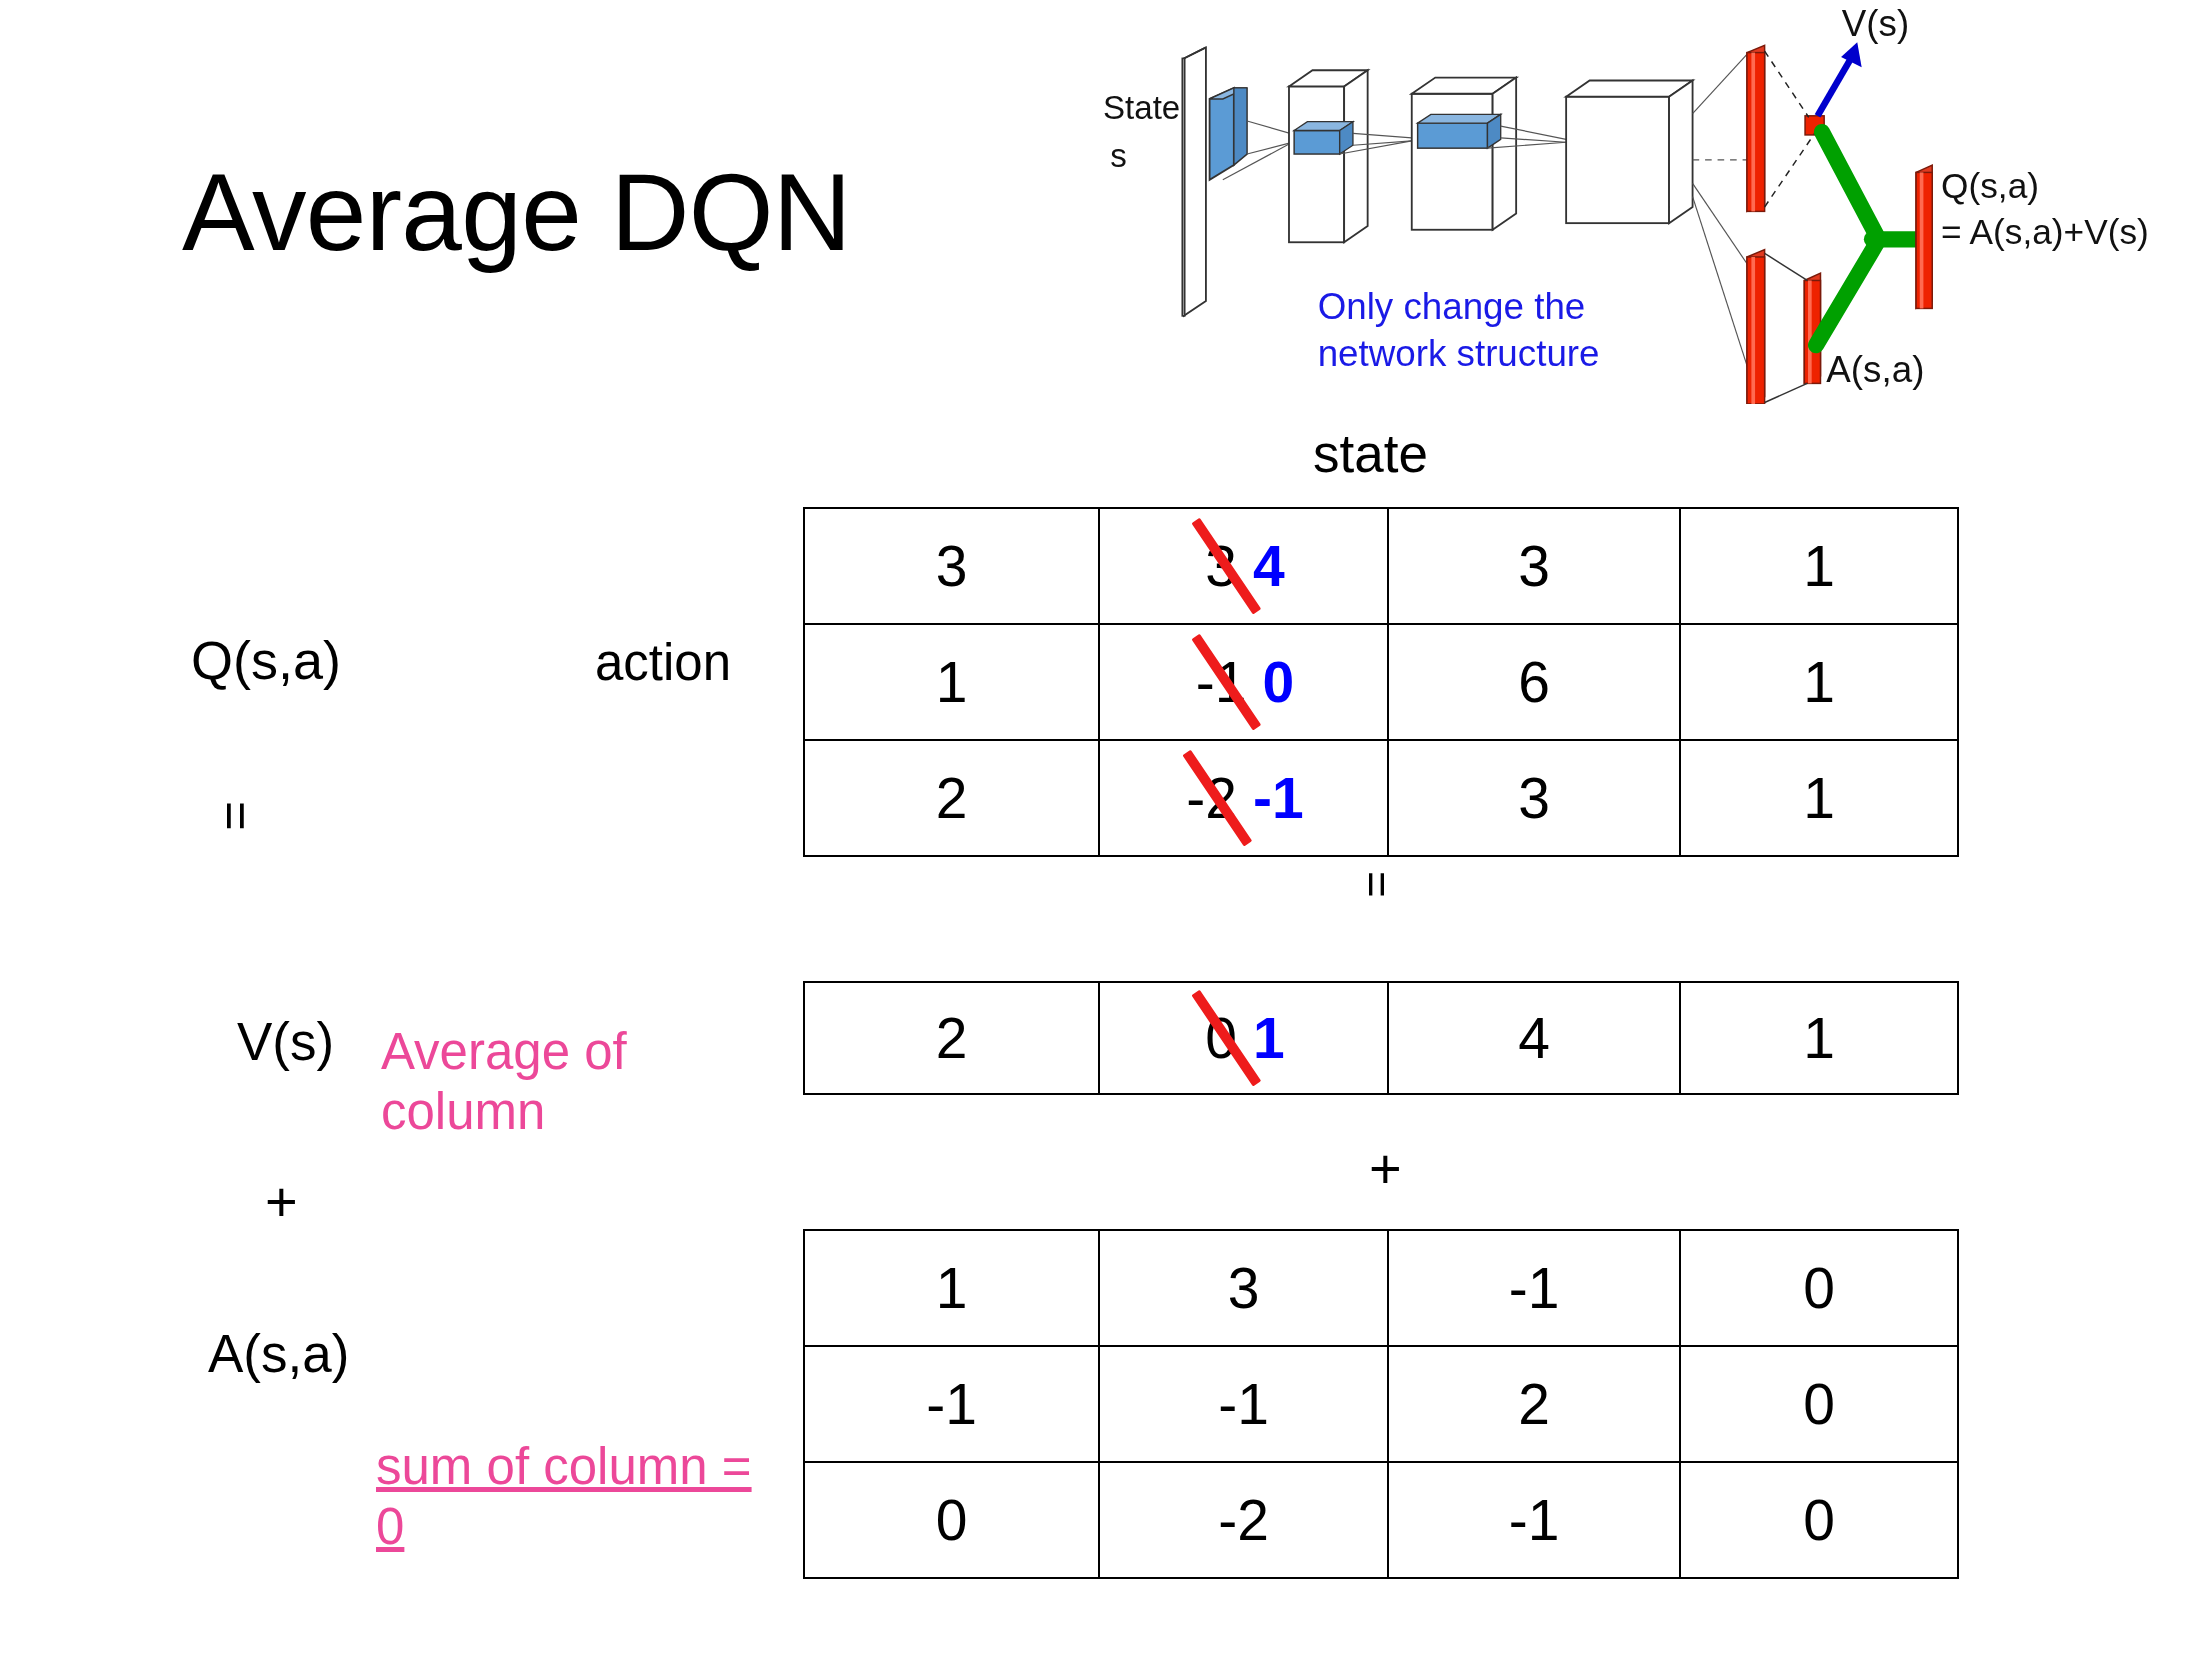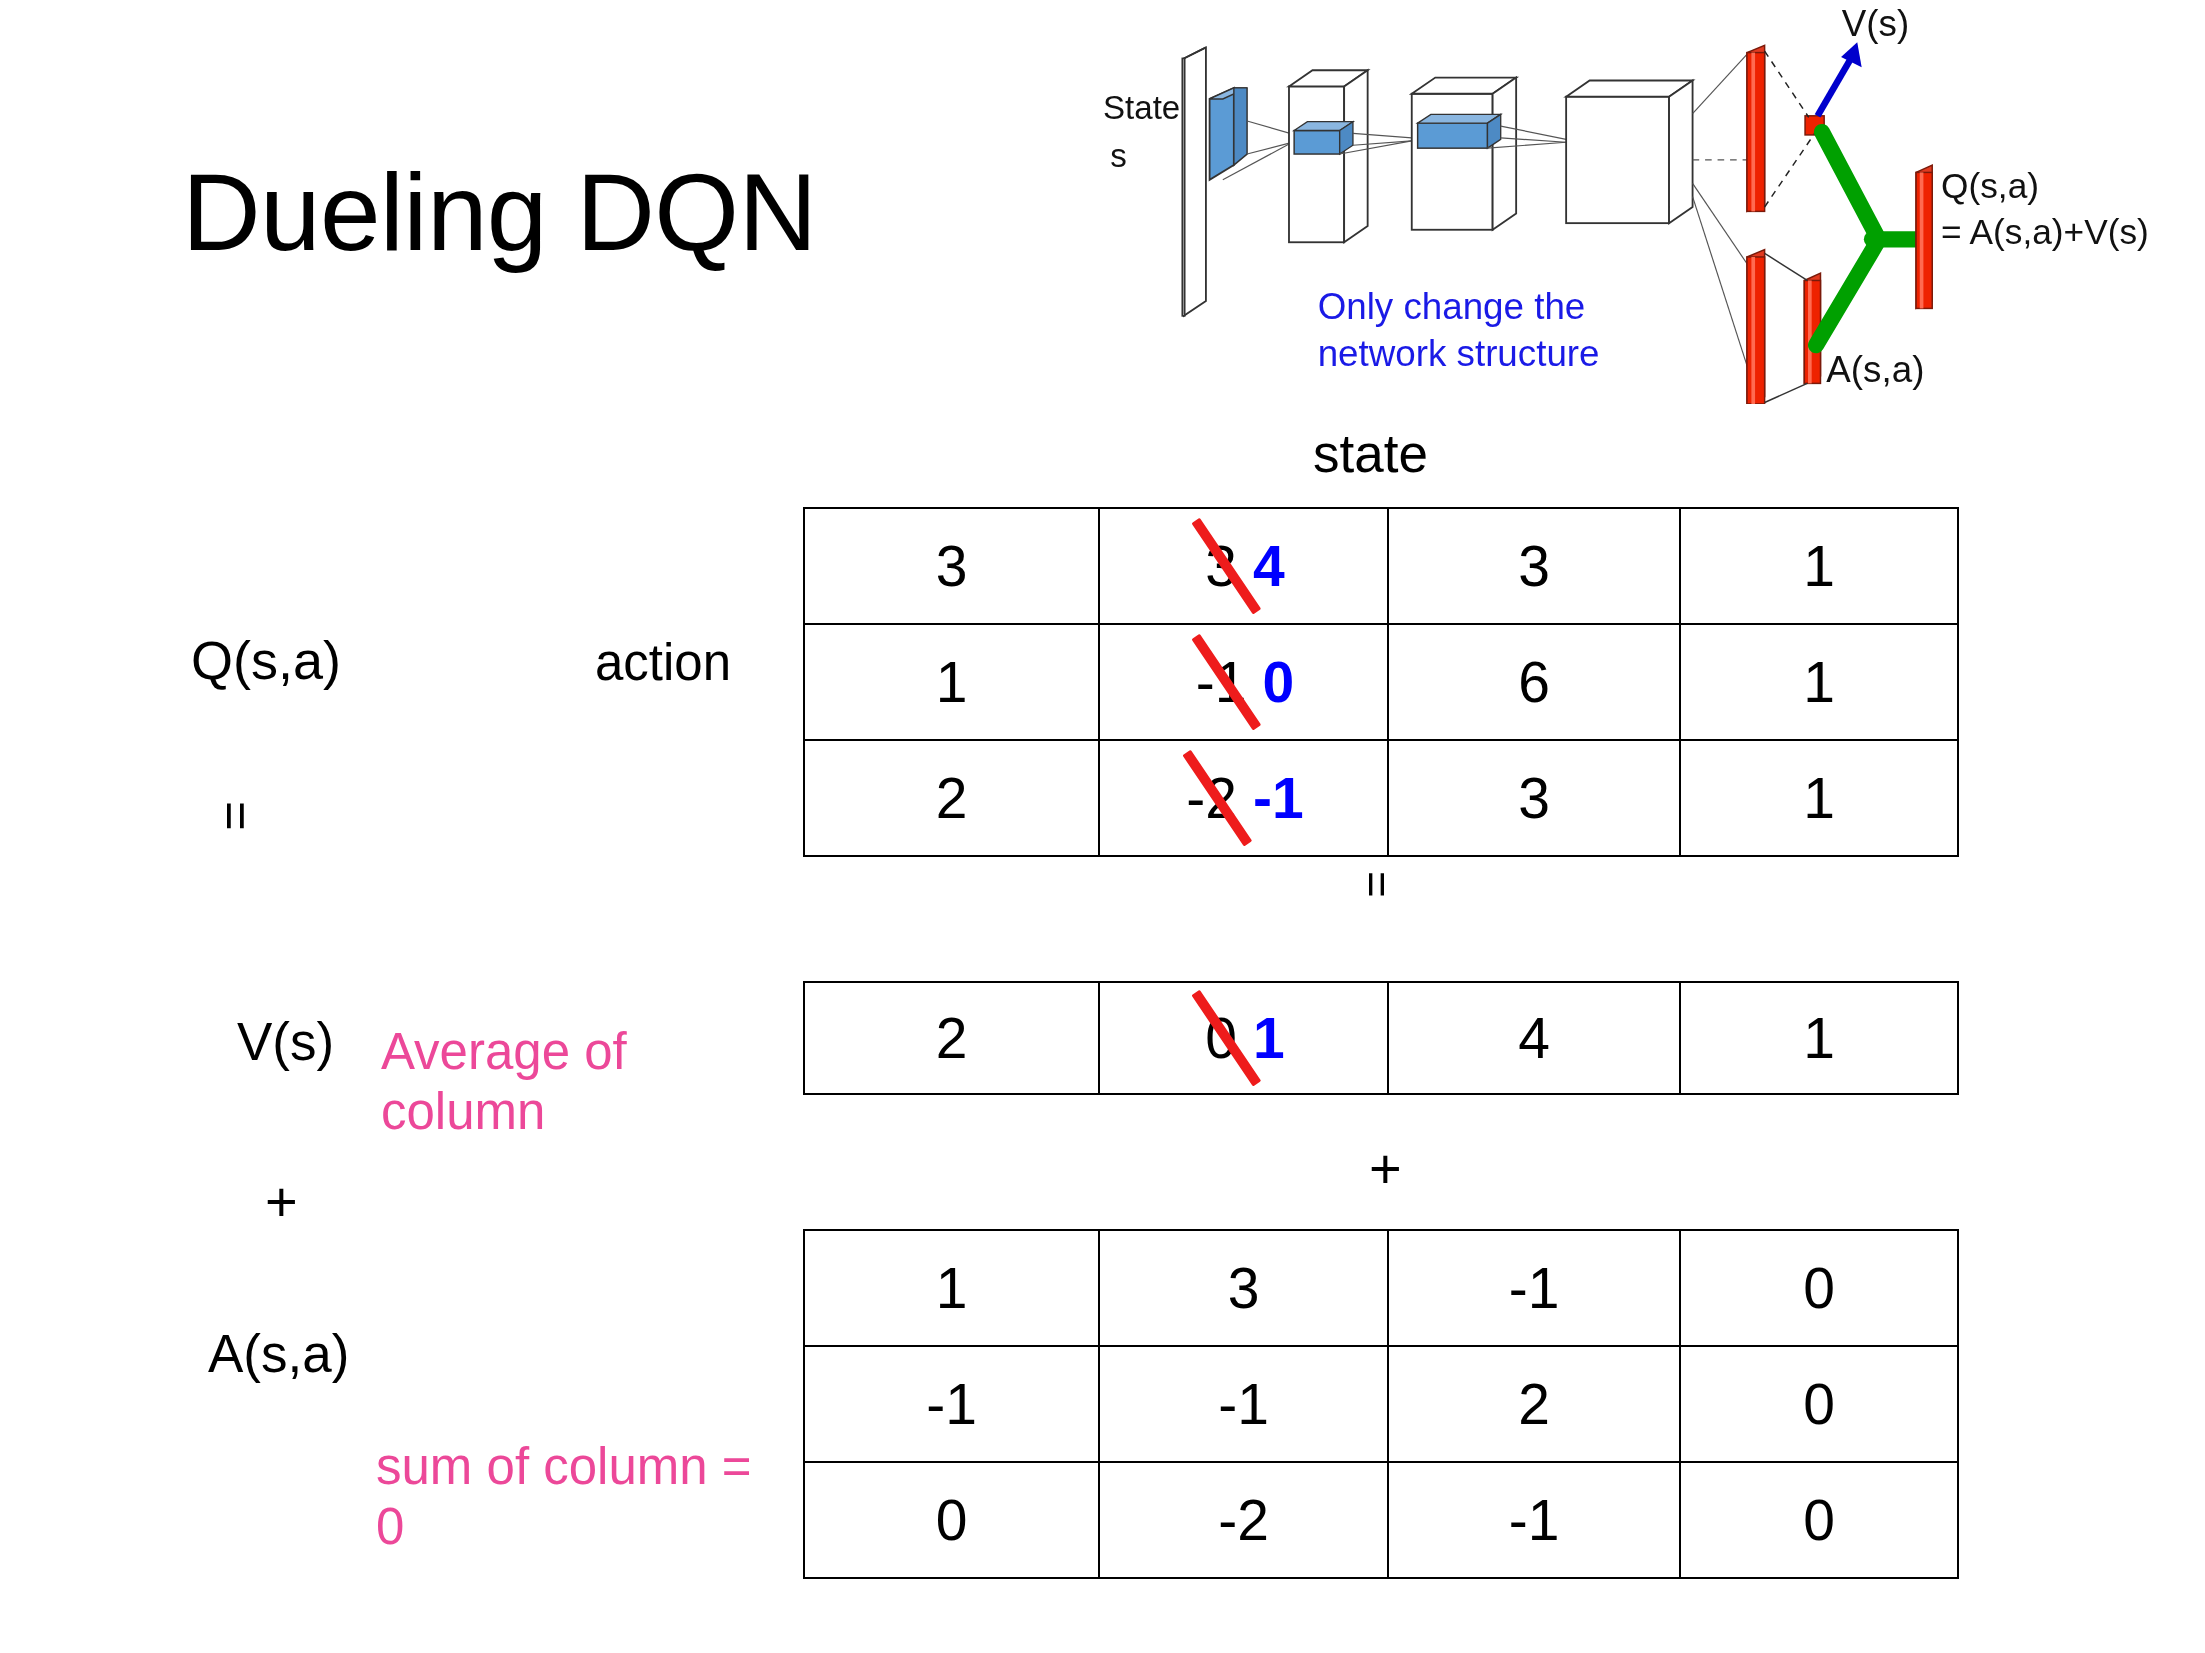--- a/index.html
+++ b/index.html
@@ -24,21 +24,21 @@
   #state-label{left:1313px;top:423px;font-size:53px;}
   #q-label{left:191px;top:629px;font-size:54px;}
   #action-label{left:595px;top:633px;font-size:51px;}
   #eq1{left:265px;top:801px;font-size:51px;transform:rotate(90deg);transform-origin:left top;letter-spacing:1.5px;}
   #eq2{left:1404px;top:871px;font-size:46px;transform:rotate(90deg);transform-origin:left top;letter-spacing:1.5px;}
   #v-label{left:237px;top:1011px;font-size:53px;}
   #avg-label{left:381px;top:1022px;font-size:51px;line-height:1.18;white-space:normal;width:345px;}
   #plus1{left:265px;top:1169px;font-size:56px;}
   #plus2{left:1369px;top:1136px;font-size:56px;}
   #a-label{left:208px;top:1323px;font-size:53px;}
-  #sum-label{left:376px;top:1437px;font-size:51px;line-height:1.18;white-space:normal;width:382px;}
+  #sum-label{left:376px;top:1437px;font-size:51px;line-height:1.18;white-space:normal;width:382px;text-decoration:underline;}
 
   
   .grid{position:absolute;border-collapse:collapse;table-layout:fixed;}
   .grid td{border:2.2px solid #000;text-align:center;vertical-align:middle;
            font-size:57px;font-weight:400;padding:0;position:relative;}
   #table-q{left:803px;top:507px;width:1145px;}
   #table-q td{height:114px;}
   #table-v{left:803px;top:981px;width:1145px;}
   #table-v td{height:110px;}
   #table-a{left:803px;top:1229px;width:1145px;}
@@ -49,21 +49,21 @@
   .edit{display:inline-flex;align-items:center;justify-content:center;gap:13.2px;}
   .old{position:relative;display:inline-block;padding:0 2.9px;}
   .old .slash{position:absolute;left:50%;top:50%;width:110px;height:9.6px;
               background:#ee1c1c;transform:translate(-45%,-50%) rotate(56deg);
               border-radius:1.5px;pointer-events:none;}
   .new{color:#0000ff;font-weight:bold;}
 </style>
 </head>
 <body>
 
-<div id="title">Dueling DQN</div>
+<div id="title">Average DQN</div>
 
 <div id="netdiag">
   <svg width="1088" height="397" viewBox="0 0 1480 540">
 
     <g stroke="#333" stroke-width="2.5" fill="#fff">
       <polygon points="110,70 140,55 140,400 110,420"></polygon>
       <polygon points="110,70 140,55 140,55 110,70"></polygon>
       <rect x="108" y="70" width="3" height="350"></rect>
     </g>
     <g>

